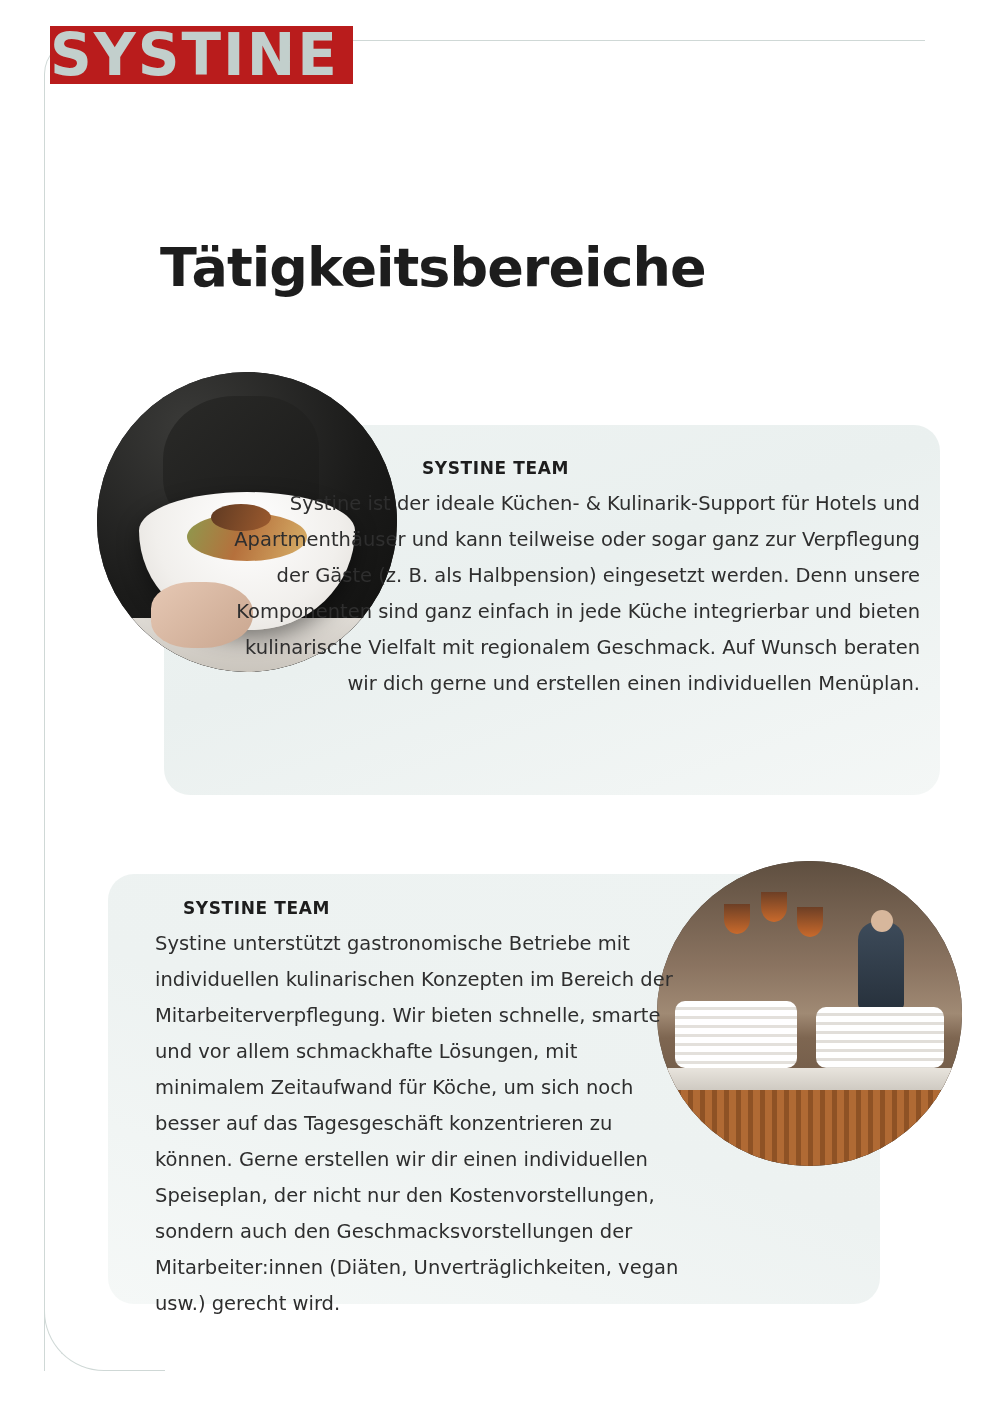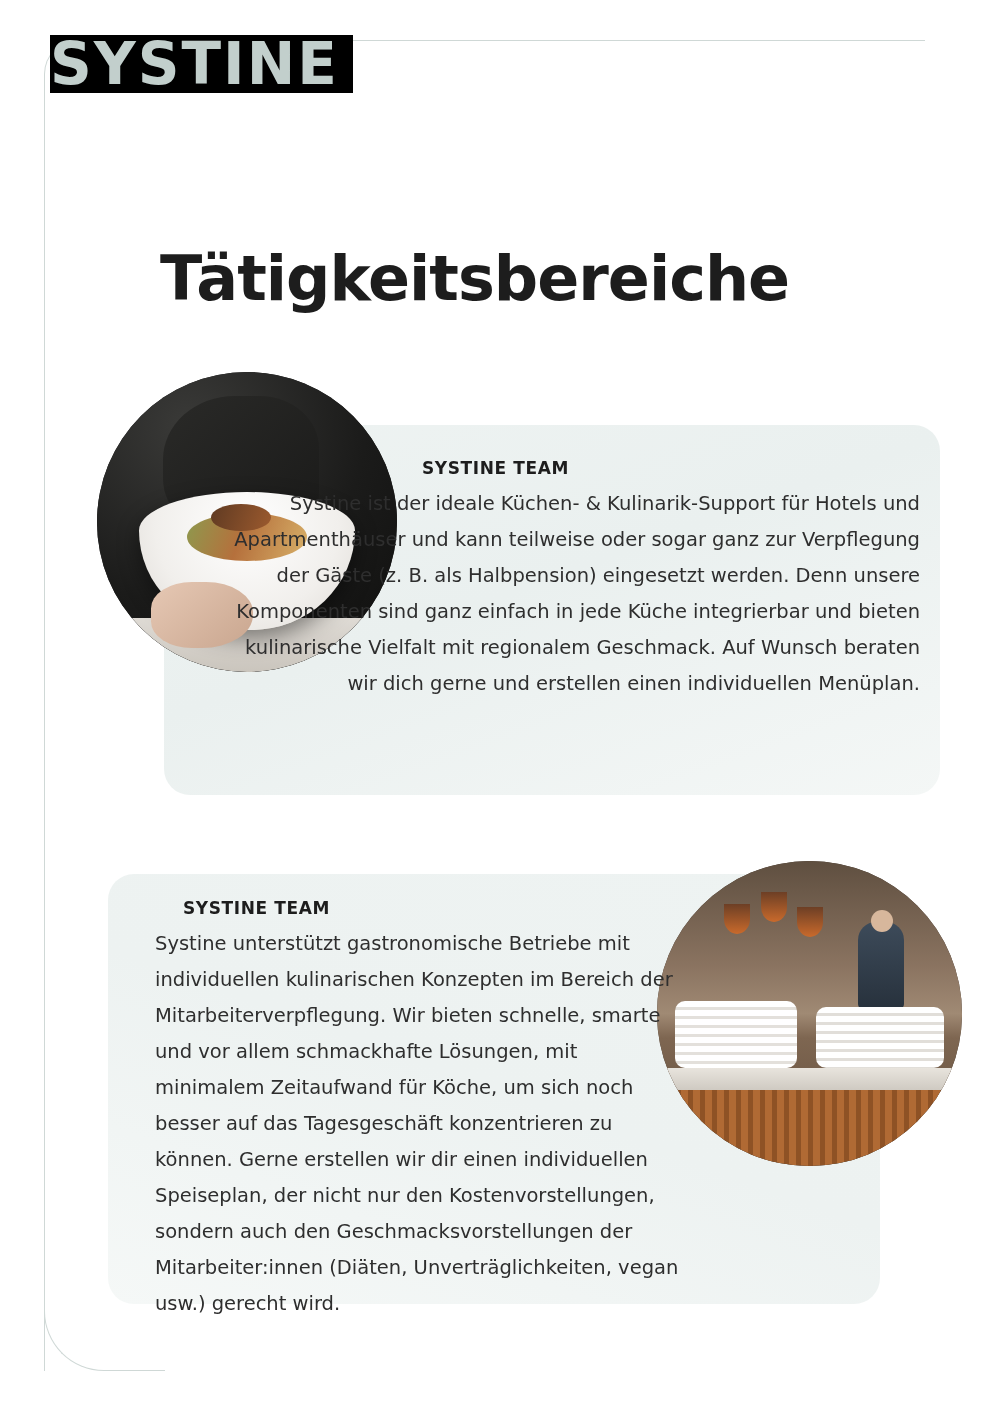--- a/index.html
+++ b/index.html
@@ -44,40 +44,40 @@
     border-left: 1.5px solid #cfd8d6;
     border-bottom: 1.5px solid #cfd8d6;
     border-bottom-left-radius: 60px;
     pointer-events: none;
   }
 
   
   .logo {
     position: absolute;
     left: 50px;
-    top: 35px;
-    background: #000000;
+    top: 26px;
+    background: #b91c1c;
     padding: 0 14px 0 0;
     line-height: 1;
   }
   .logo-text {
     font-family: "DejaVu Sans", sans-serif;
     font-size: 58px;
     letter-spacing: 2px;
     font-weight: 700;
     color: #c2cfcc;
     display: block;
   }
 
   .title {
     position: absolute;
     left: 160px;
     top: 200px;
     font-family: "DejaVu Sans", sans-serif;
-    font-size: 62px;
+    font-size: 54px;
     font-weight: 800;
     letter-spacing: -1px;
     color: #1d1d1d;
   }
 
   
   .card {
     position: absolute;
     border-radius: 26px;
   }

